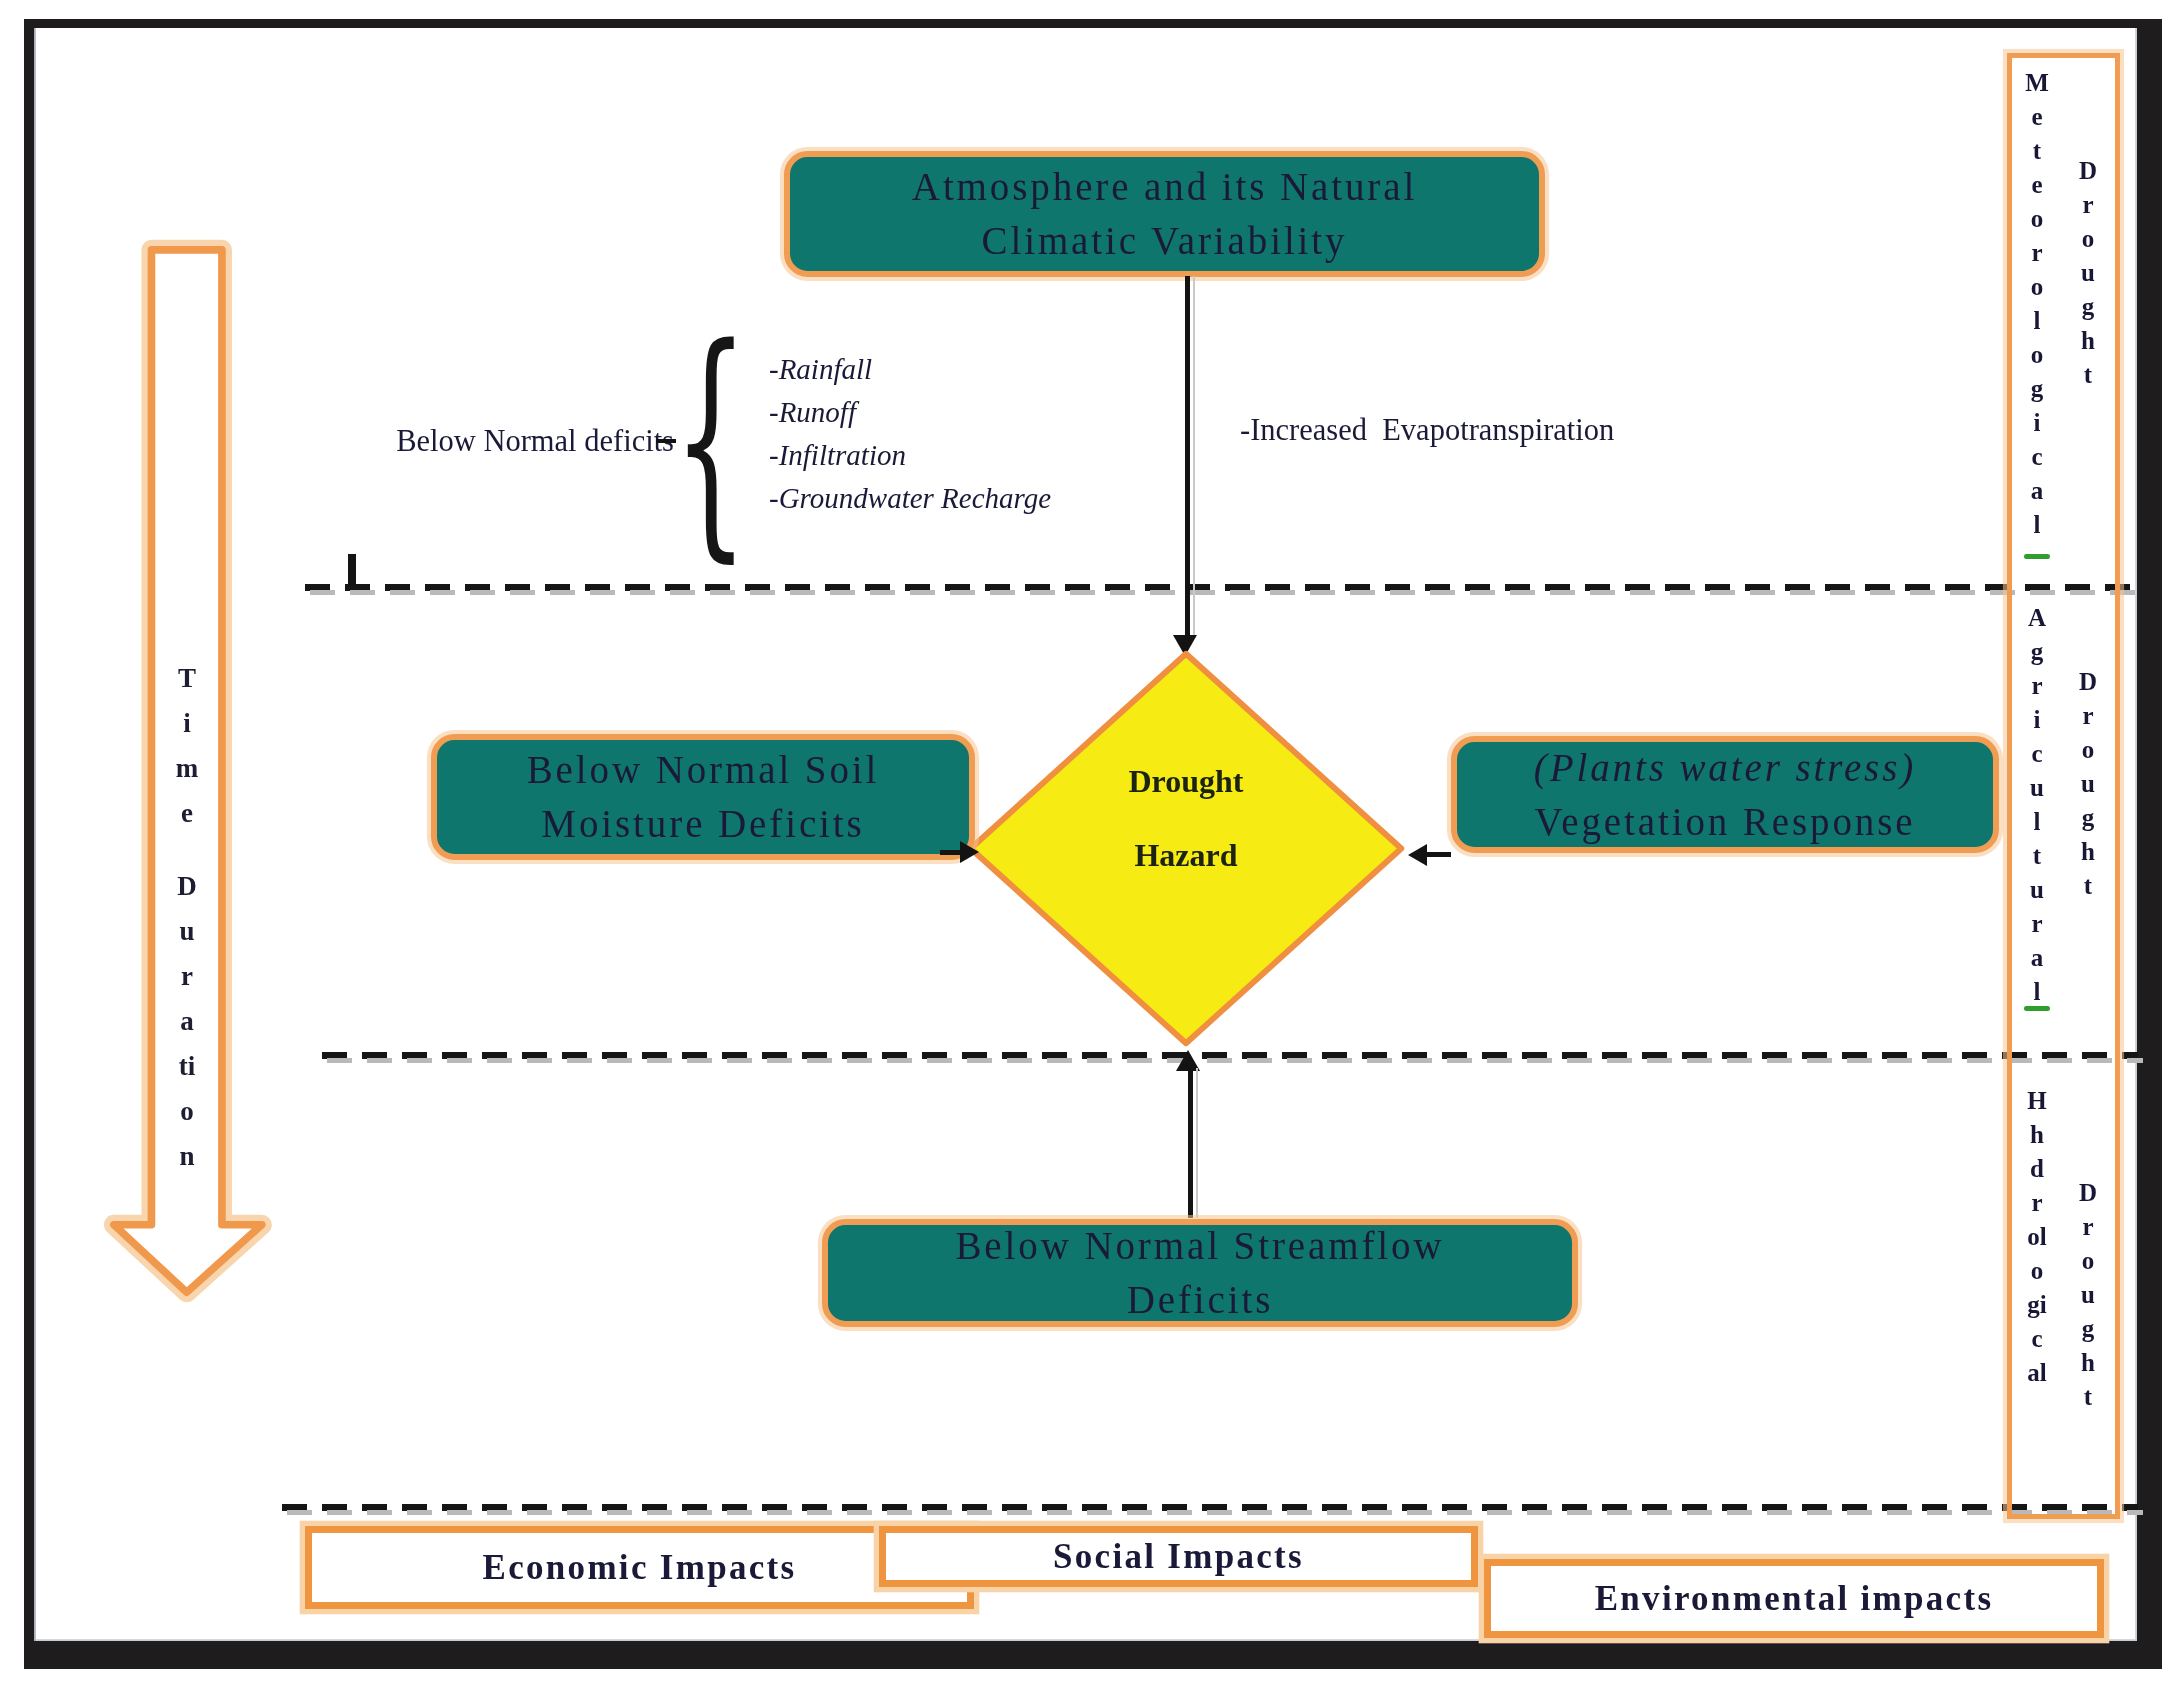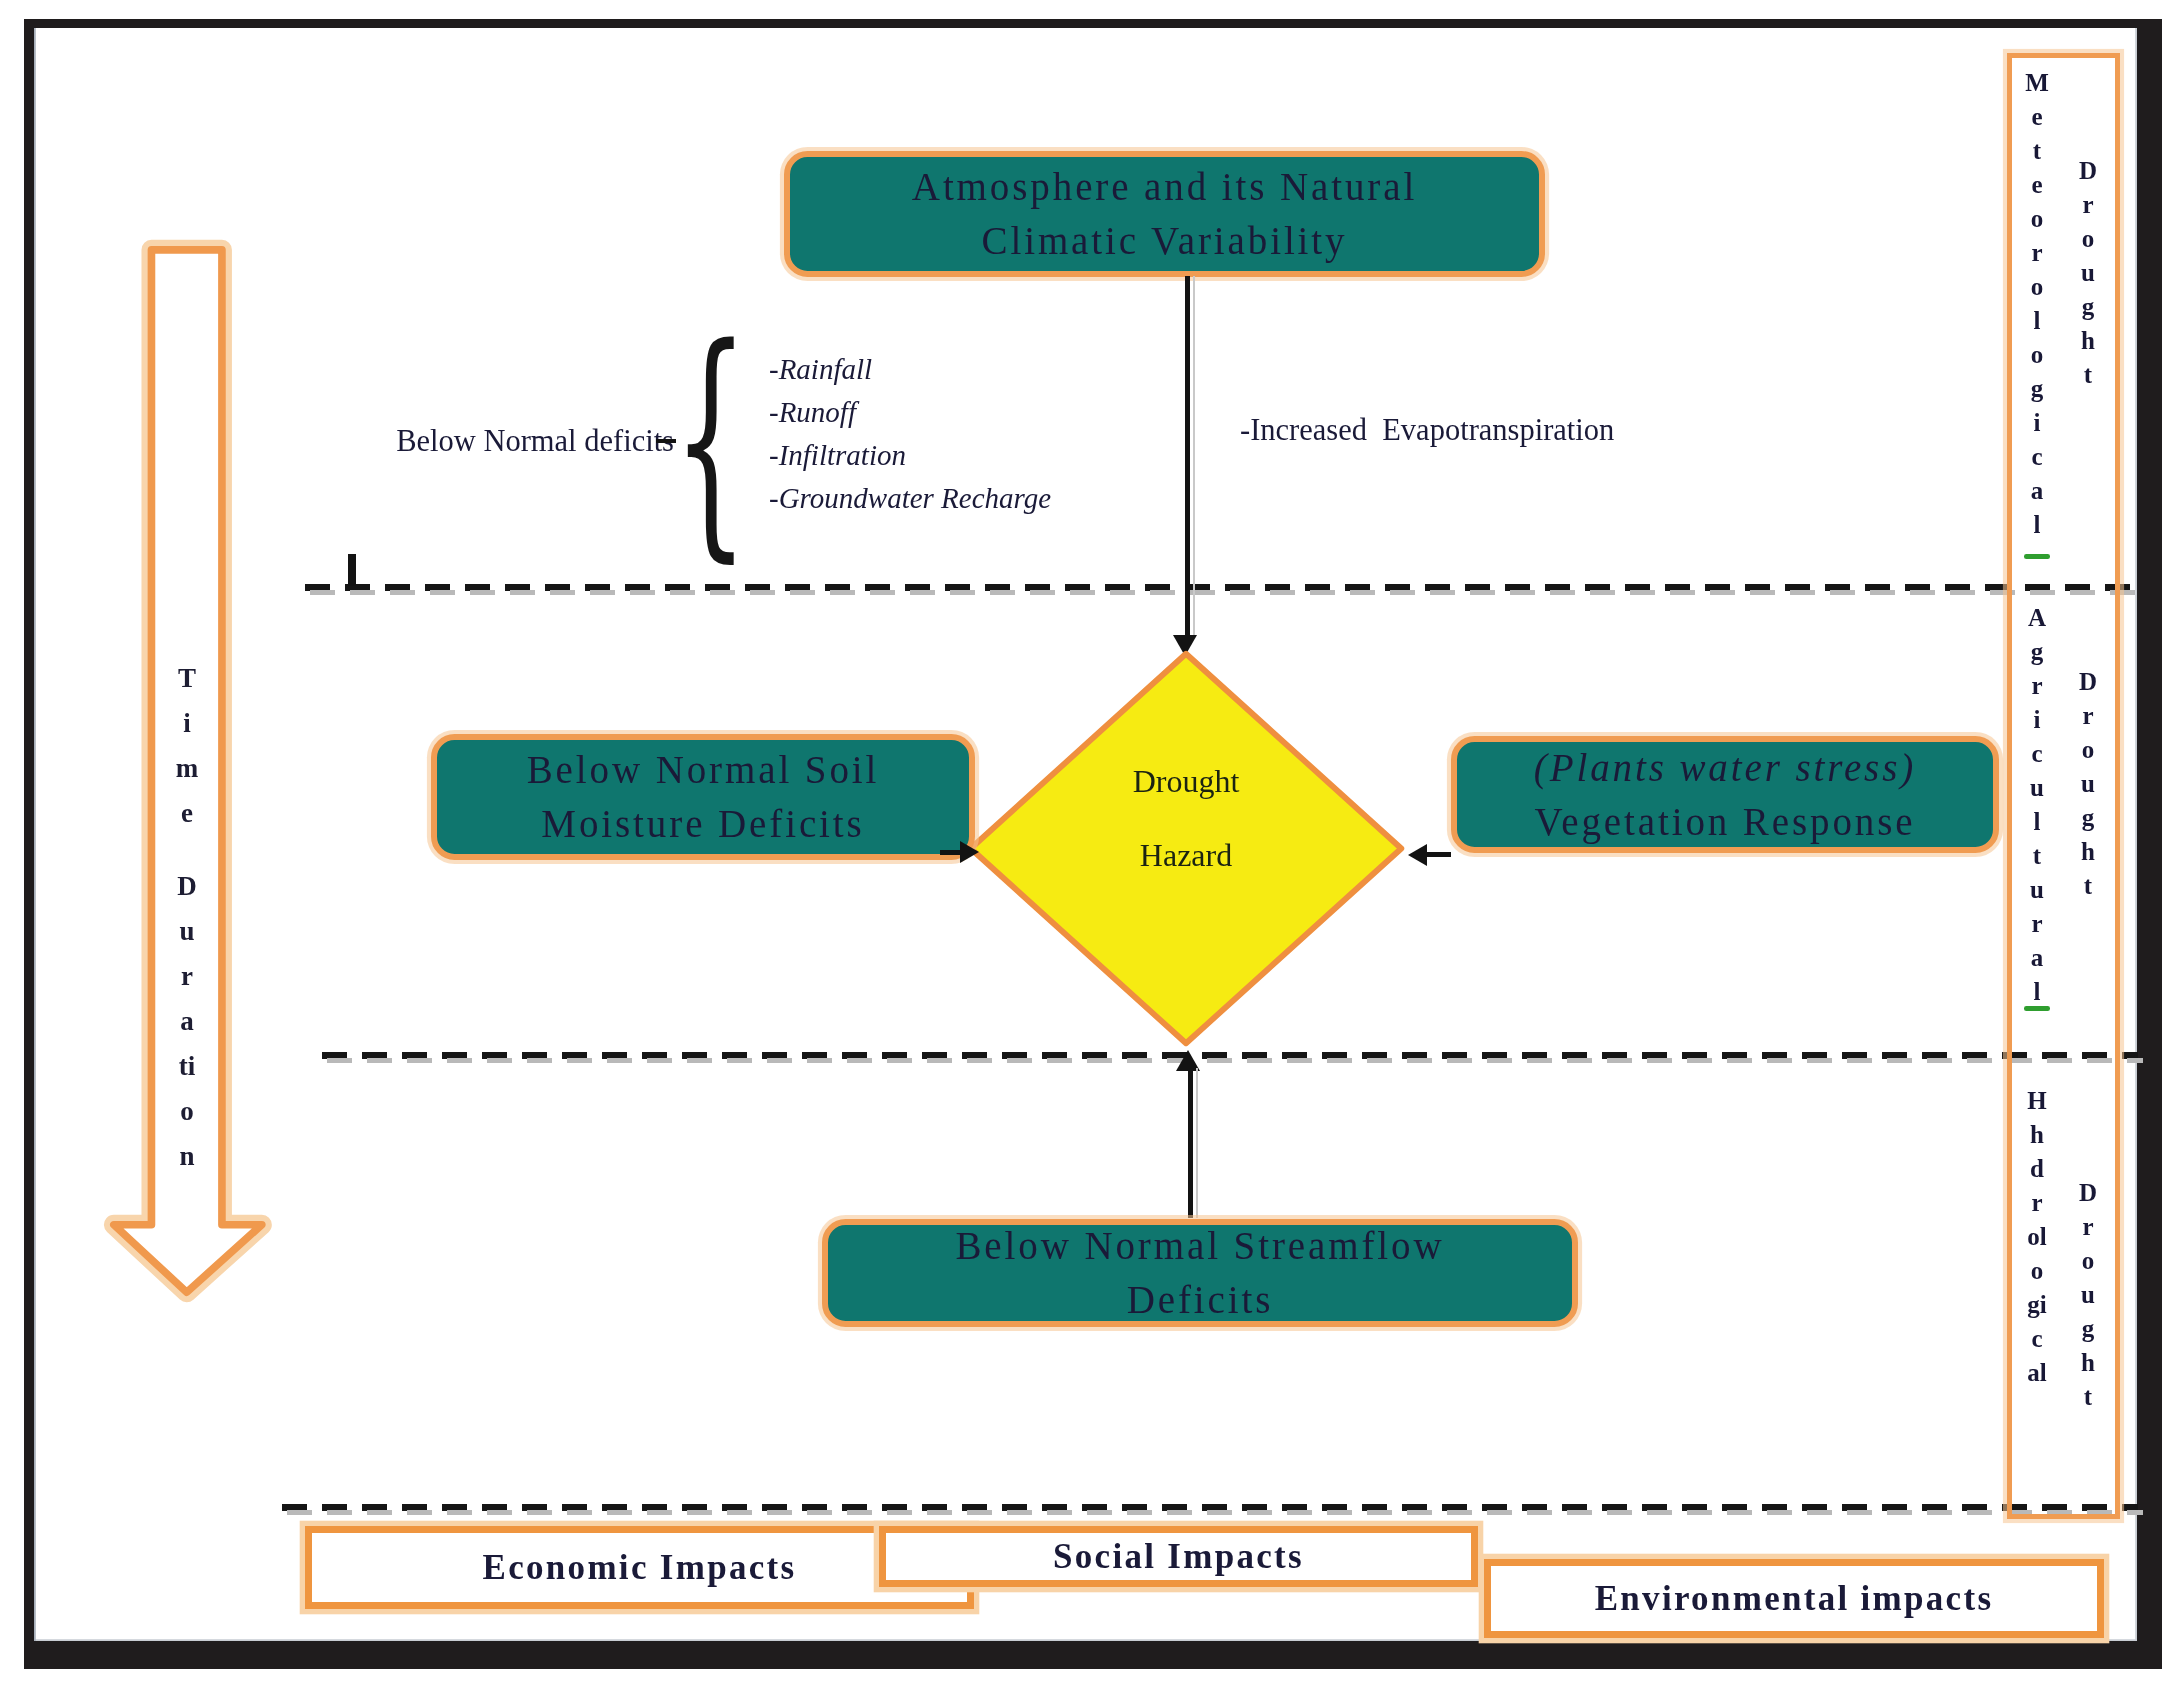--- a/index.html
+++ b/index.html
@@ -34,21 +34,21 @@
   .ah-up{border-width:0 12.3px 21px 12.3px;border-bottom-color:#131313;}
   .ah-right{border-width:11px 0 11px 19px;border-left-color:#131313;}
   .ah-left{border-width:11px 19px 11px 0;border-right-color:#131313;}
   
   .note{position:absolute;font-size:30.5px;line-height:34px;white-space:pre-wrap;}
   .list .li{font-size:29px;line-height:43px;white-space:nowrap;font-style:italic;}
   .brace{position:absolute;font-family:"DejaVu Serif", serif;font-size:247px;line-height:235px;
          transform:scaleX(0.48);transform-origin:left top;color:#161616;}
   .tick{position:absolute;width:8.2px;background:#131313;}
   
-  .dia-label{position:absolute;text-align:center;font-weight:normal;font-size:32px;line-height:74px;color:#1b2312;}
+  .dia-label{position:absolute;text-align:center;font-weight:bold;font-size:32px;line-height:74px;color:#1b2312;}
   
   .vstack{position:absolute;text-align:center;font-weight:bold;}
   .vstack div{white-space:nowrap;}
   .time-letters div{font-size:27px;line-height:45px;color:#1d1d33;}
   .strip-letters div{font-size:25px;line-height:34px;color:#181836;}
   .greenmark{position:absolute;width:26px;height:5.3px;background:#2f9e2f;border-radius:2.3px;}
   .strip-bg{position:absolute;background:#fff;}
   .strip-border{position:absolute;box-sizing:border-box;border:5.9px solid #f09c52;
                 box-shadow:0 0 0 4.1px rgba(246,196,146,.55);background:transparent;}
   svg{position:absolute;overflow:visible;}

